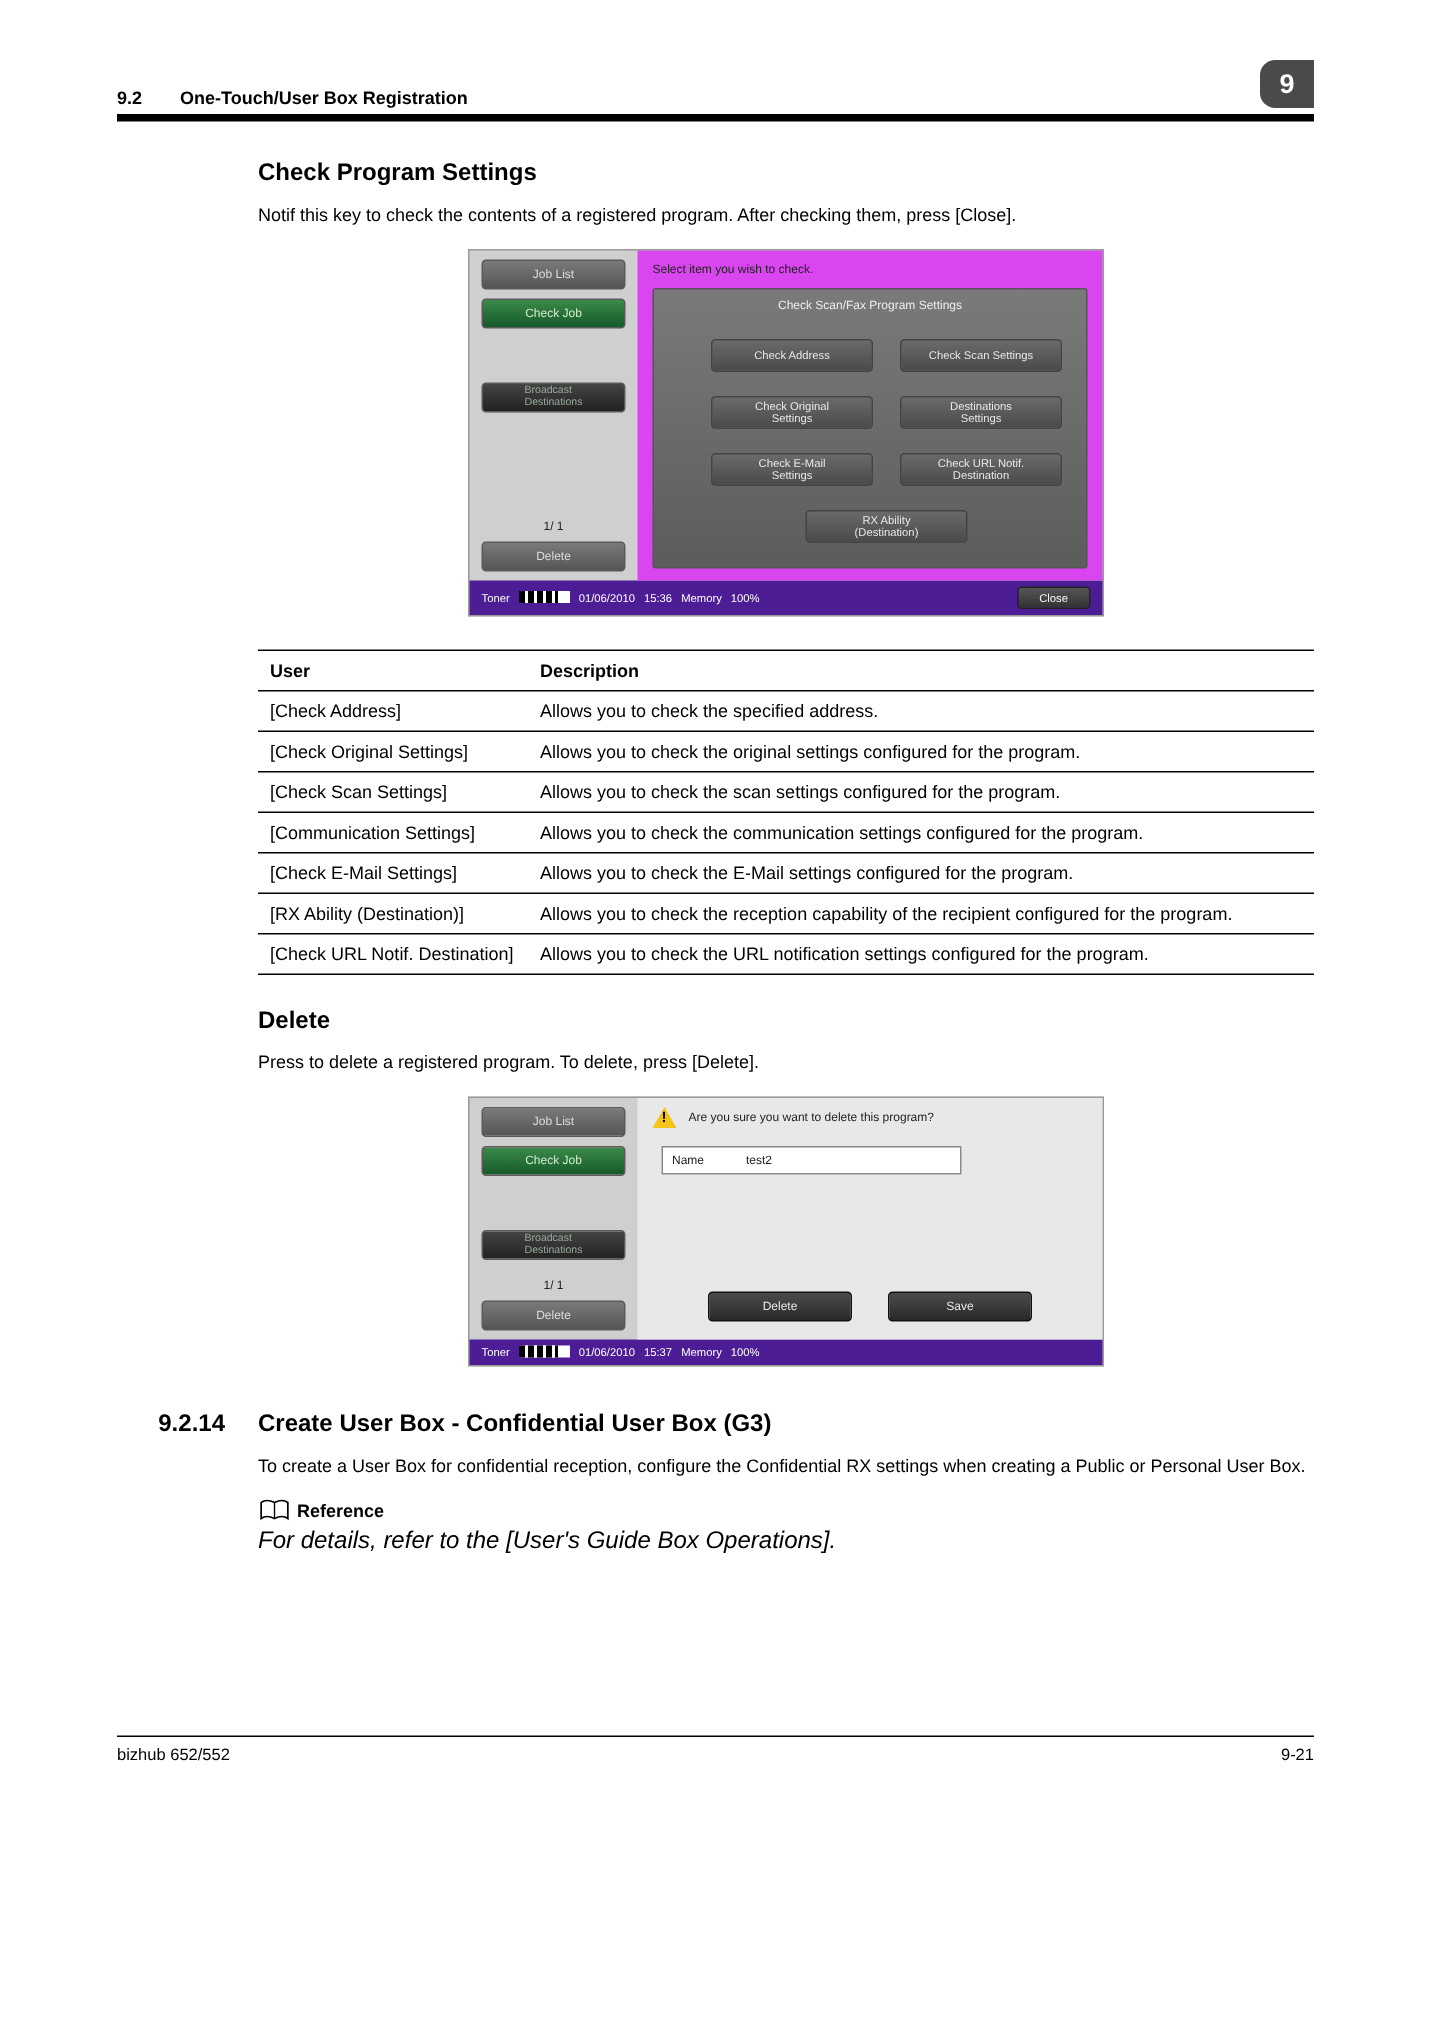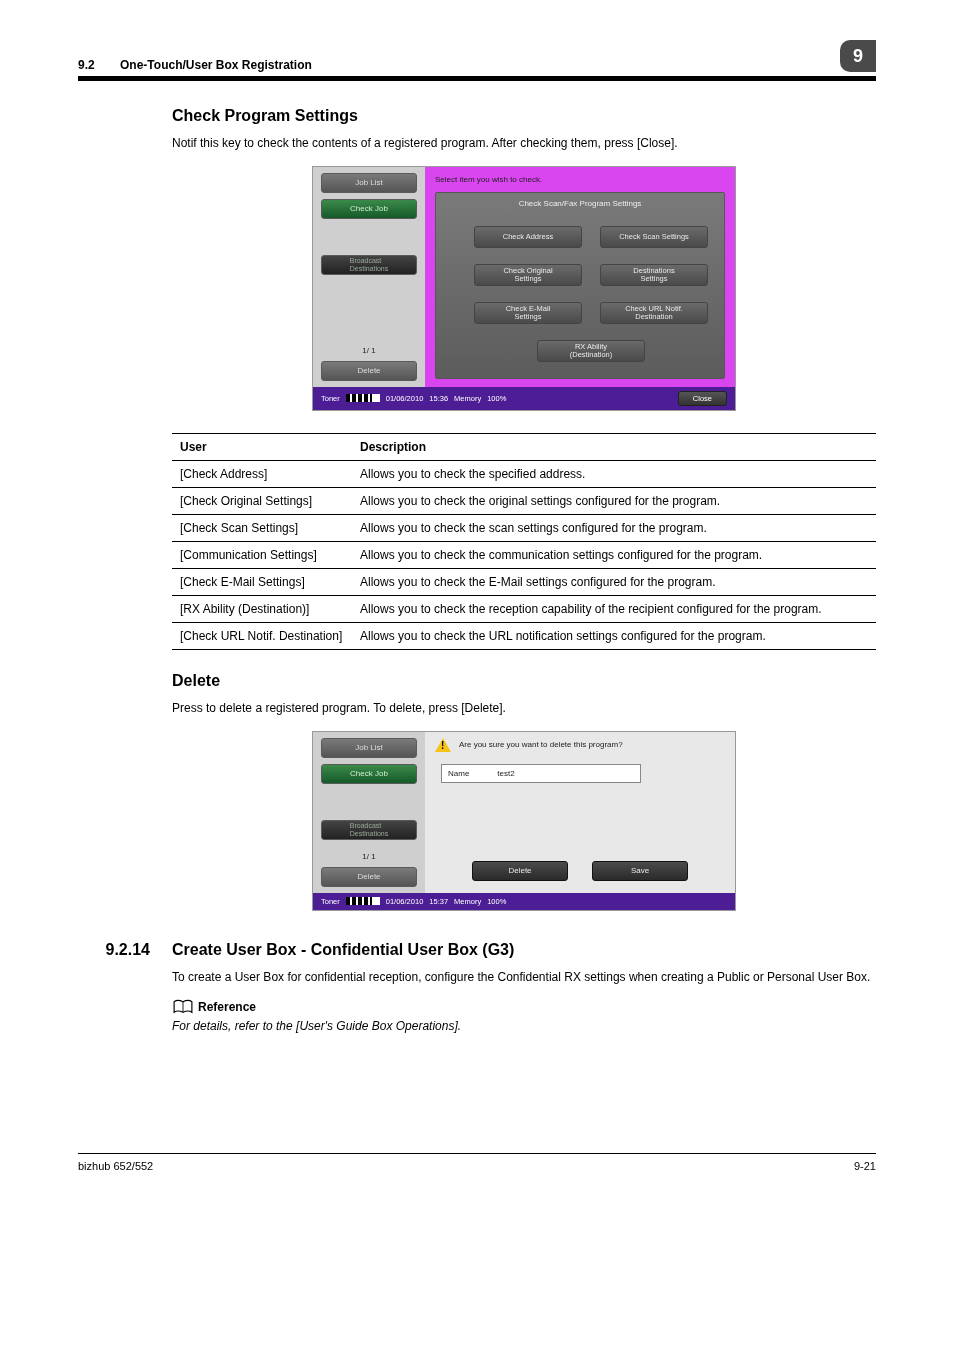--- a/index.html
+++ b/index.html
@@ -52,21 +52,21 @@
   .actbtn { width:96px; height:20px; background: linear-gradient(#4b4b4b,#2a2a2a); border:1px solid #111; border-radius:3px; color:#e8e8e8; display:flex; align-items:center; justify-content:center; font-size:8px; }
 
   
   .subhdr { display:flex; gap:22px; margin: 30px 0 10px -94px; }
   .subhdr .num { font-size: 16px; font-weight: bold; width: 72px; text-align:right; }
   .subhdr .ttl { font-size: 16px; font-weight: bold; }
 
   .ref-row { display:flex; align-items:center; gap:4px; margin: 10px 0 4px 0; }
   .book-icon { width:22px; height:16px; display:inline-block; }
   .ref-label { font-weight:bold; font-size:12px; }
-  .italic { font-style: italic; font-size: 12px; }
+  .italic { font-style: italic; font-size: 16px; }
 
   .footer { display:flex; justify-content:space-between; border-top:1px solid #000; margin-top: 120px; padding-top:6px; font-size:11px; }
 </style>
 </head>
 <body>
 
 <div class="page">
 
   <div class="hdr">
     <div class="hdr-left">

